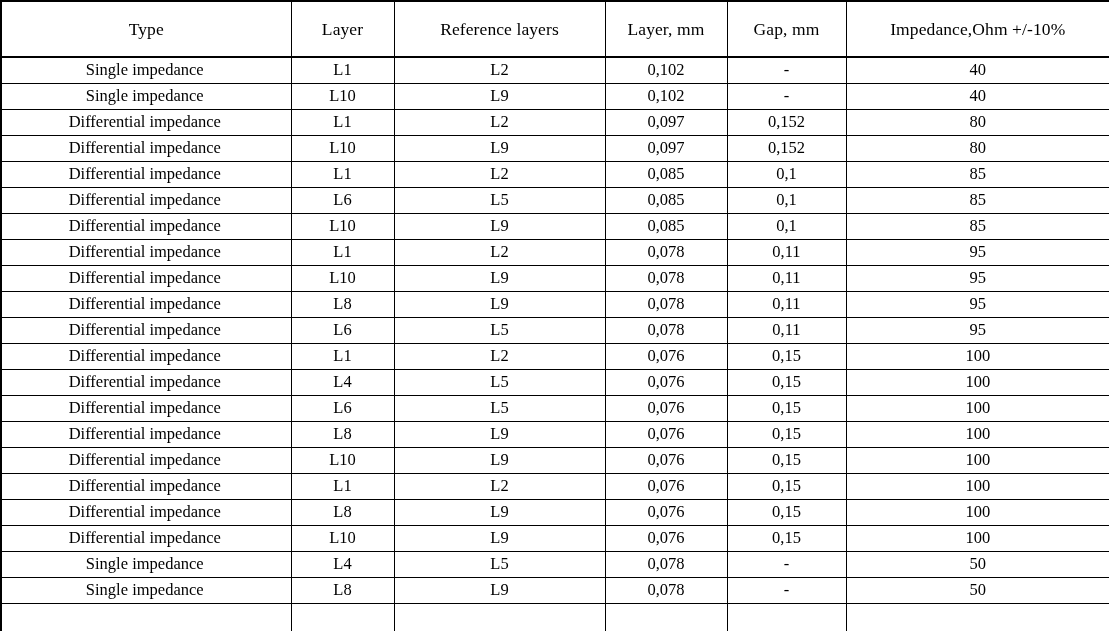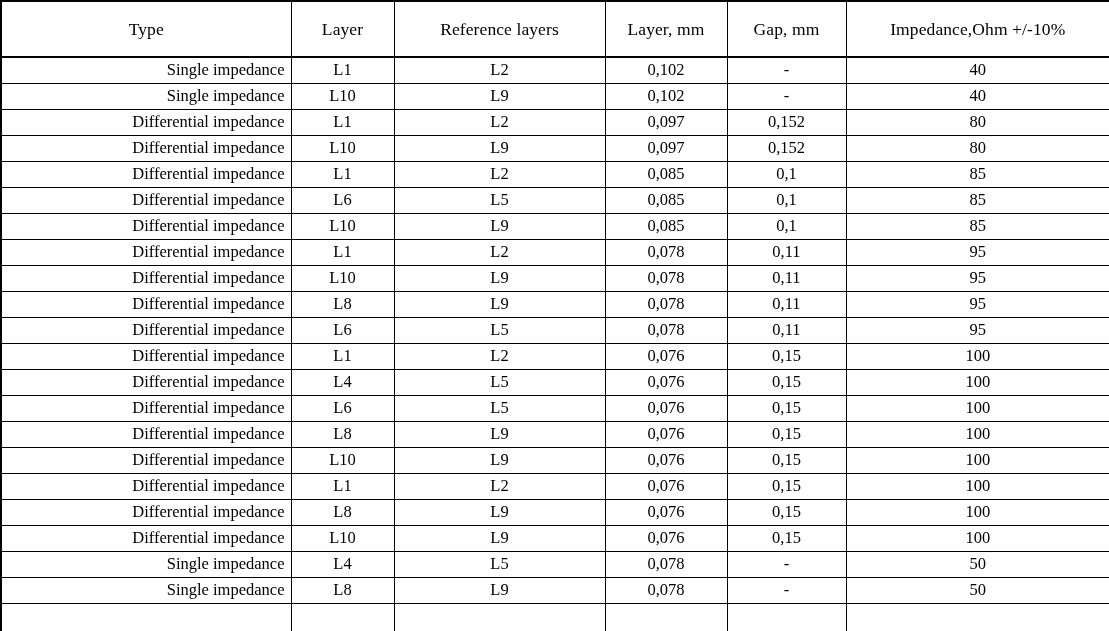--- a/index.html
+++ b/index.html
@@ -63,21 +63,21 @@
 
   
   table.impedance-table tbody td {
     height: 26px;
     font-size: 16.5px;
     text-align: center;
     vertical-align: middle;
     line-height: 1;
   }
   table.impedance-table tbody td.col-type {
-    text-align: right;
+    text-align: center;
     padding-left: 3px;
   }
   table.impedance-table tbody td:first-child {
     border-left: 2.6px solid #000000;
   }
   table.impedance-table tbody td:last-child {
     border-right: 2.6px solid #000000;
   }
   table.impedance-table tbody tr:last-child td {
     border-bottom: 2.6px solid #000000;

